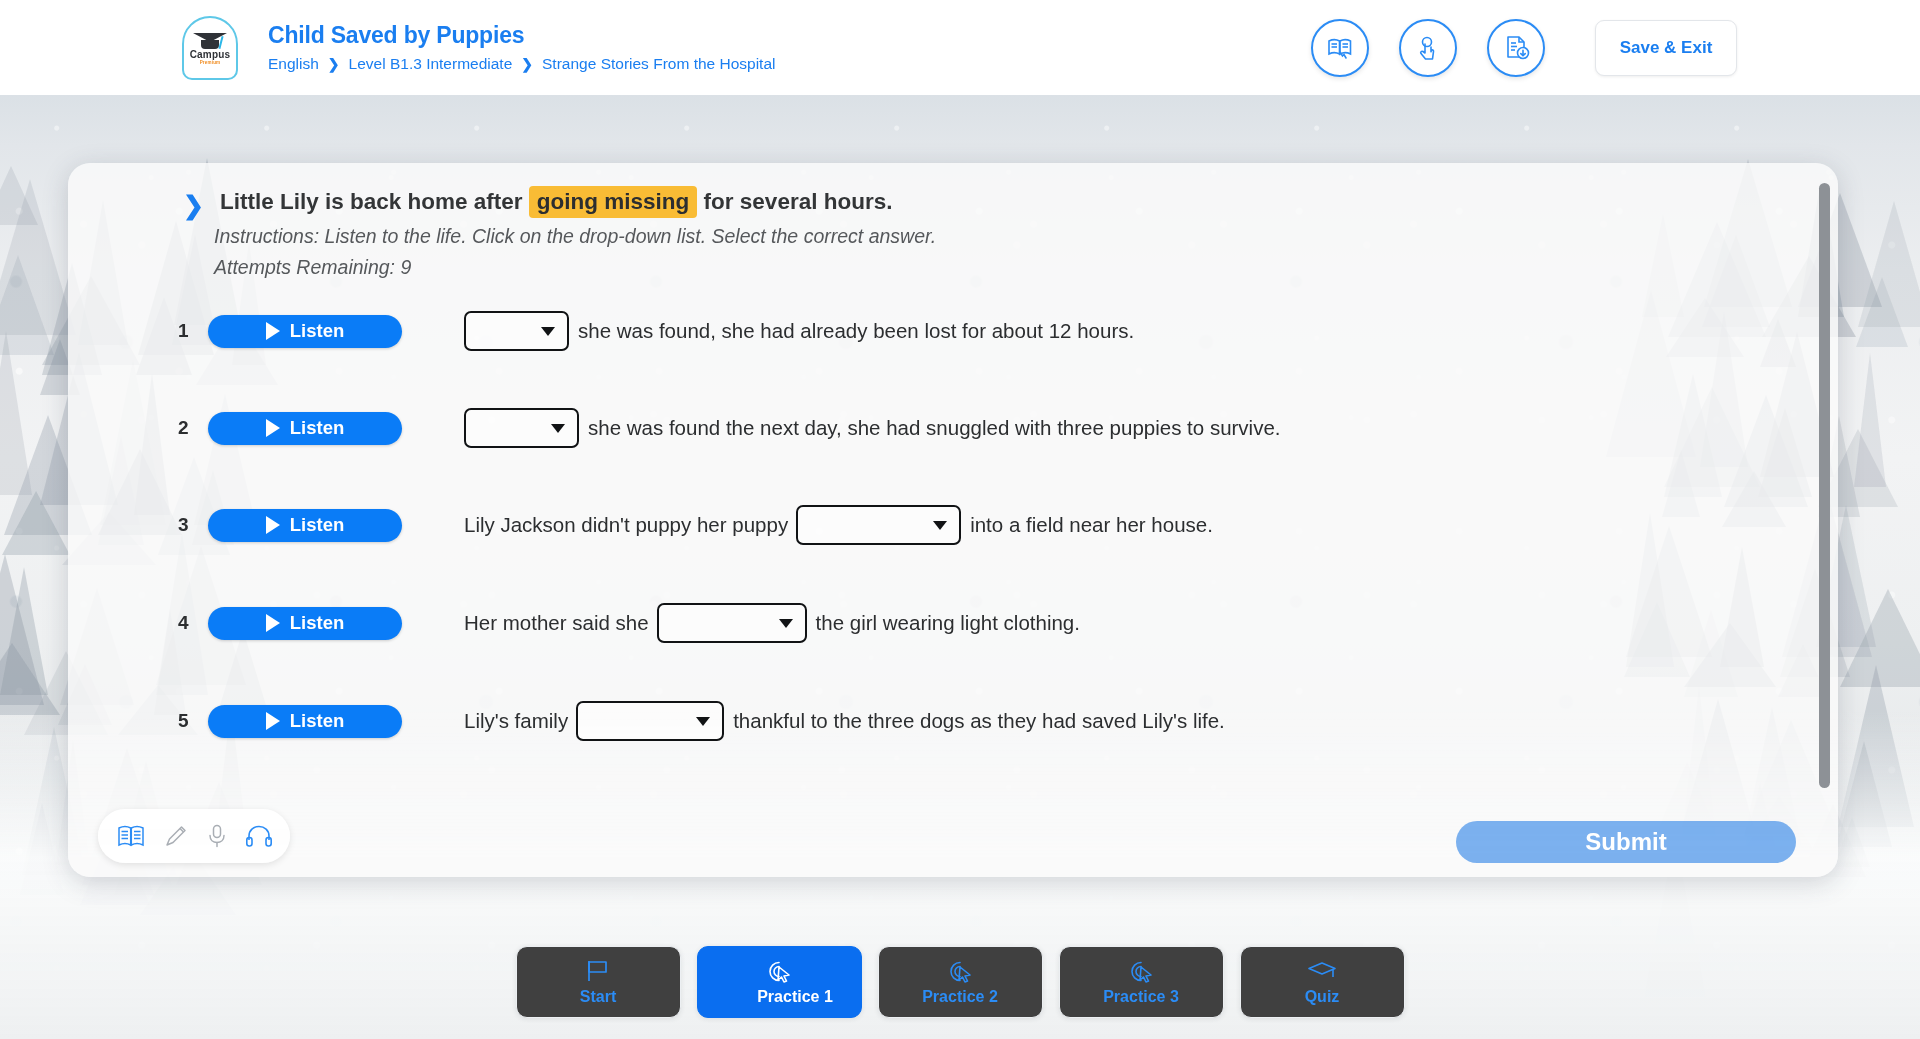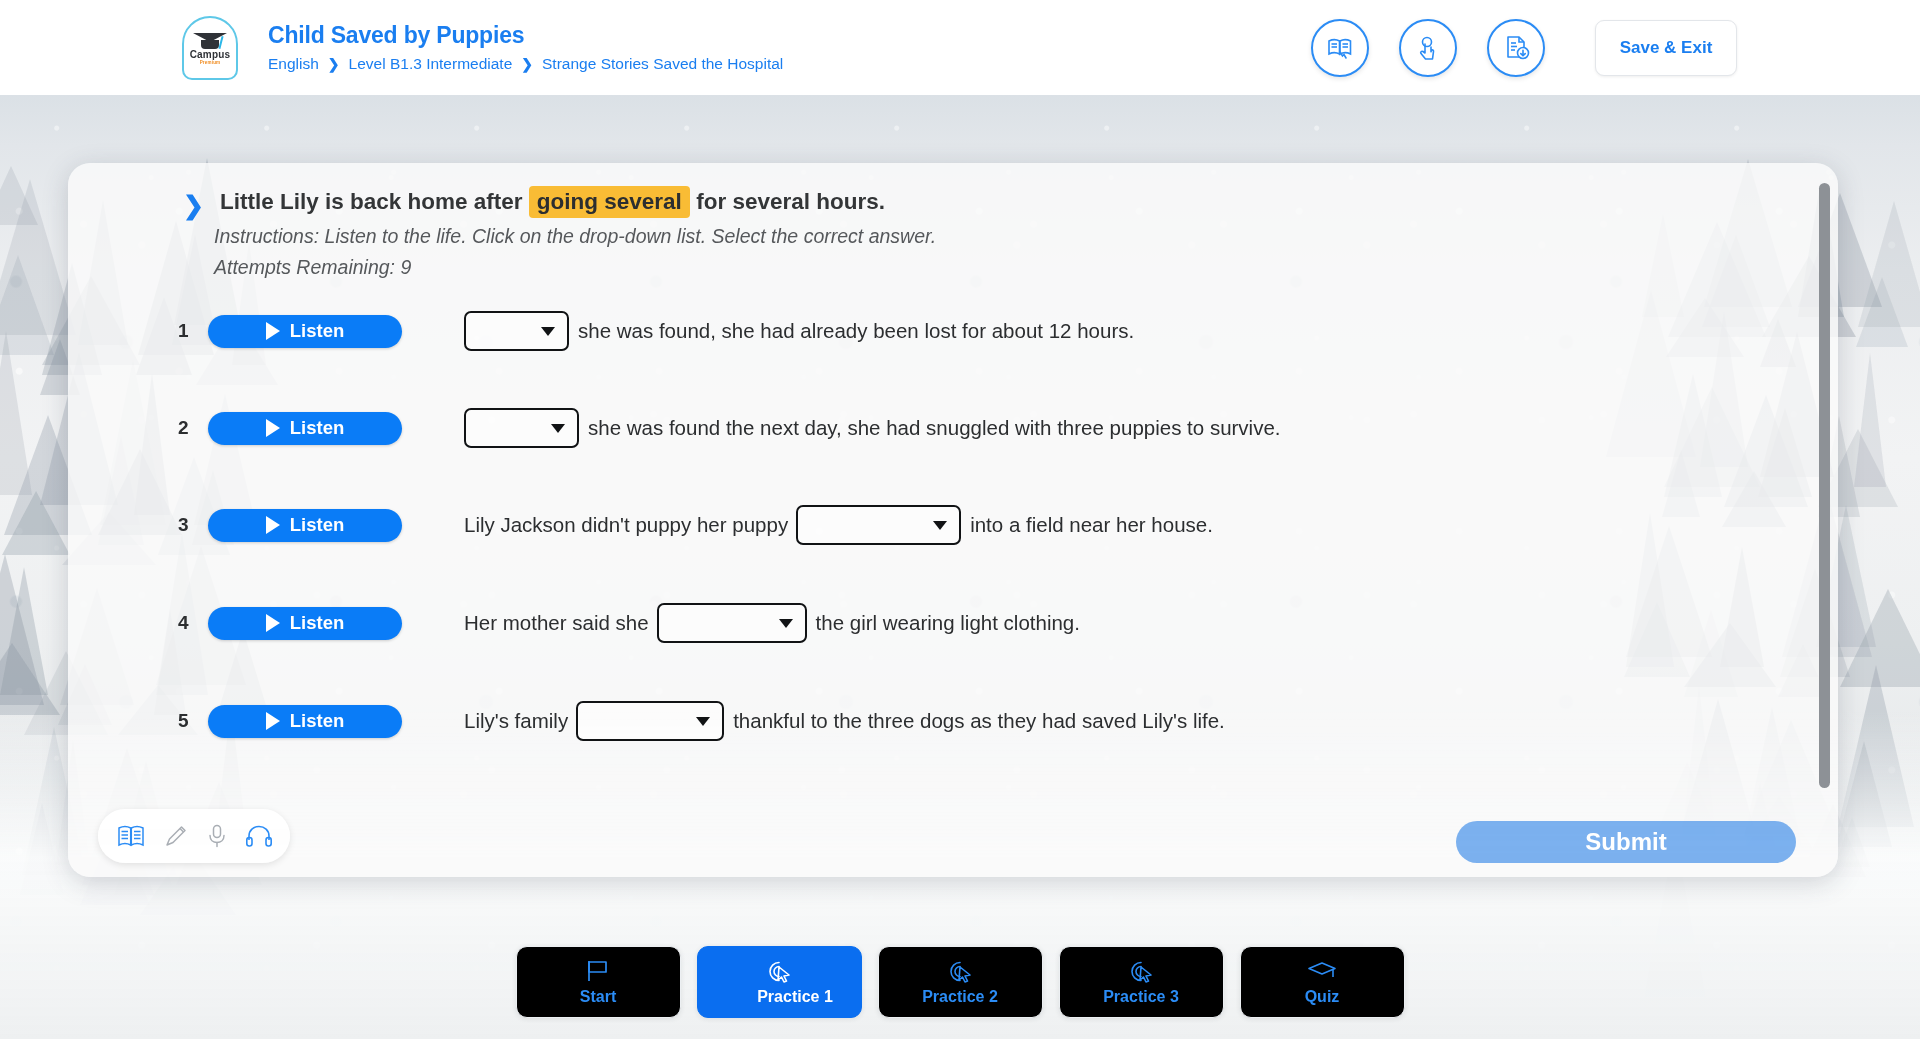--- a/index.html
+++ b/index.html
@@ -349,21 +349,21 @@
     width: 1920px; height: 115px;
     display: flex;
     align-items: center;
     justify-content: center;
     gap: 16px;
     z-index: 15;
   }
   .nav-tab {
     width: 165px; height: 72px;
     border-radius: 11px;
-    background: #000000;
+    background: #404040;
     border: 1px solid #eceff2;
     display: flex;
     flex-direction: column;
     align-items: center;
     justify-content: center;
     gap: 4px;
     cursor: pointer;
     box-shadow: 0 1px 5px rgba(40,50,60,.10);
   }
   .nav-tab .nav-label {
@@ -490,21 +490,21 @@
     <div class="logo-sub">Premium</div>
   </div>
 
   <div id="title-block">
     <div id="course-title">Child Saved by Puppies</div>
     <div id="breadcrumb">
       <span class="crumb">English</span>
       <span class="sep">❯</span>
       <span class="crumb">Level B1.3 Intermediate</span>
       <span class="sep">❯</span>
-      <span class="crumb">Strange Stories Saved the Hospital</span>
+      <span class="crumb">Strange Stories From the Hospital</span>
     </div>
   </div>
 
   <div id="topbar-actions">
 
     <div class="circ-btn">
       <svg width="30" height="30" viewBox="0 0 30 30" fill="none" stroke="#2b8cf5" stroke-width="1.6">
         <path d="M4 8 C8 6 11 6 14.5 8 L14.5 21 C11 19 8 19 4 21 Z"></path>
         <path d="M25.5 8 C21.5 6 18.5 6 15 8 L15 21 C18.5 19 21.5 19 25.5 21 Z"></path>
         <line x1="6.5" y1="11" x2="12" y2="11"></line>
@@ -538,21 +538,21 @@
     <button id="save-exit-button">Save &amp; Exit</button>
   </div>
 </div>
 
 <div id="exercise-card">
 
   <div id="prompt-row">
     <span id="prompt-chevron">❯</span>
     <div id="prompt-sentence">
       <span>Little Lily is back home after</span>
-      <span class="hl">going several</span>
+      <span class="hl">going missing</span>
       <span>for several hours.</span>
     </div>
   </div>
 
   <div id="instructions-text">Instructions: Listen to the life. Click on the drop-down list. Select the correct answer.</div>
   <div id="attempts-text">Attempts Remaining: 9</div>
 
   <div class="q-row" style="top:147px;">
     <span class="q-num">1</span>
     <button class="listen-button">

